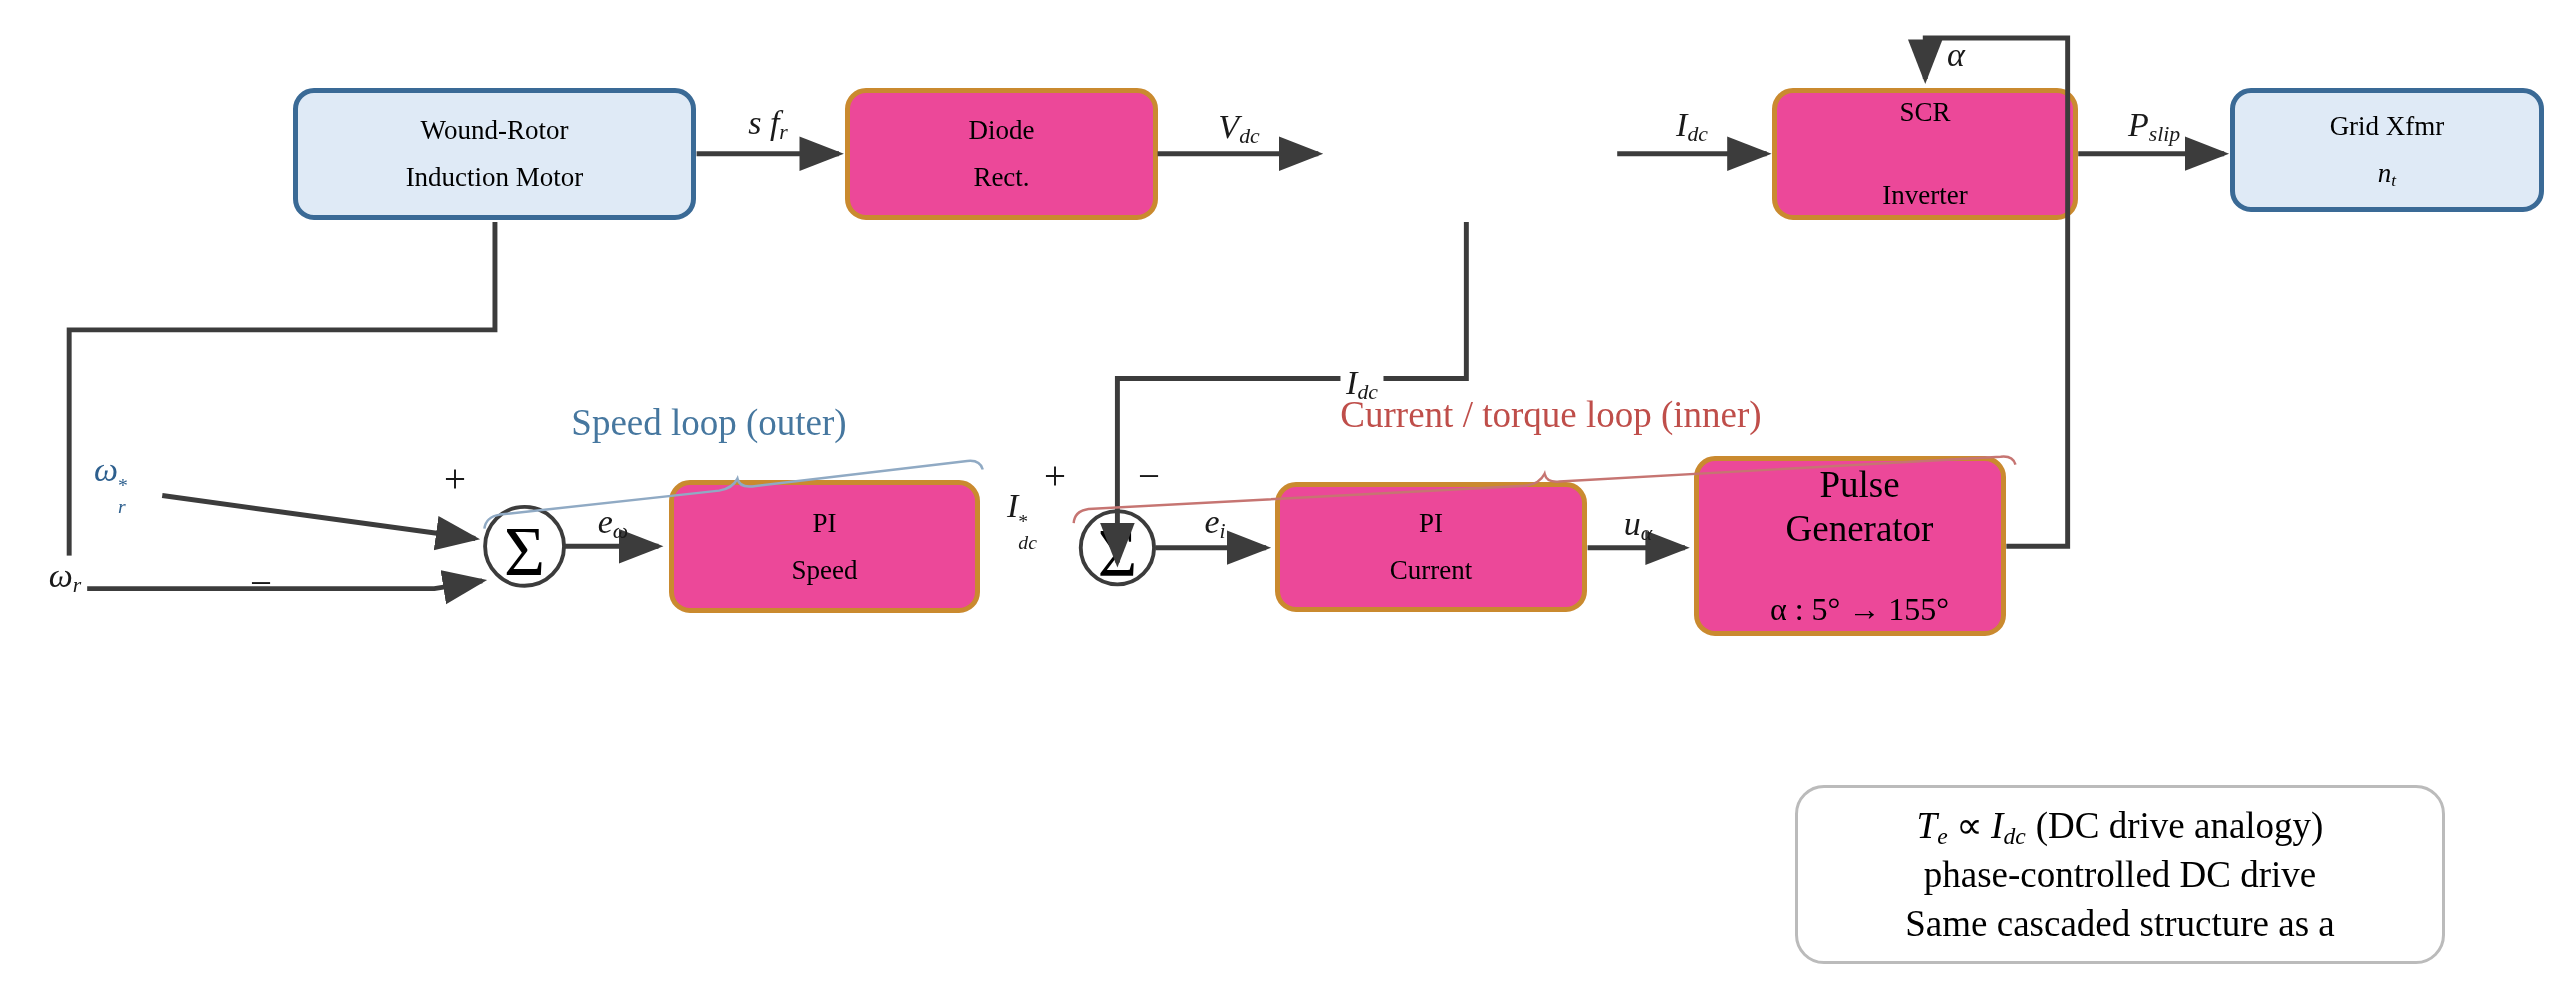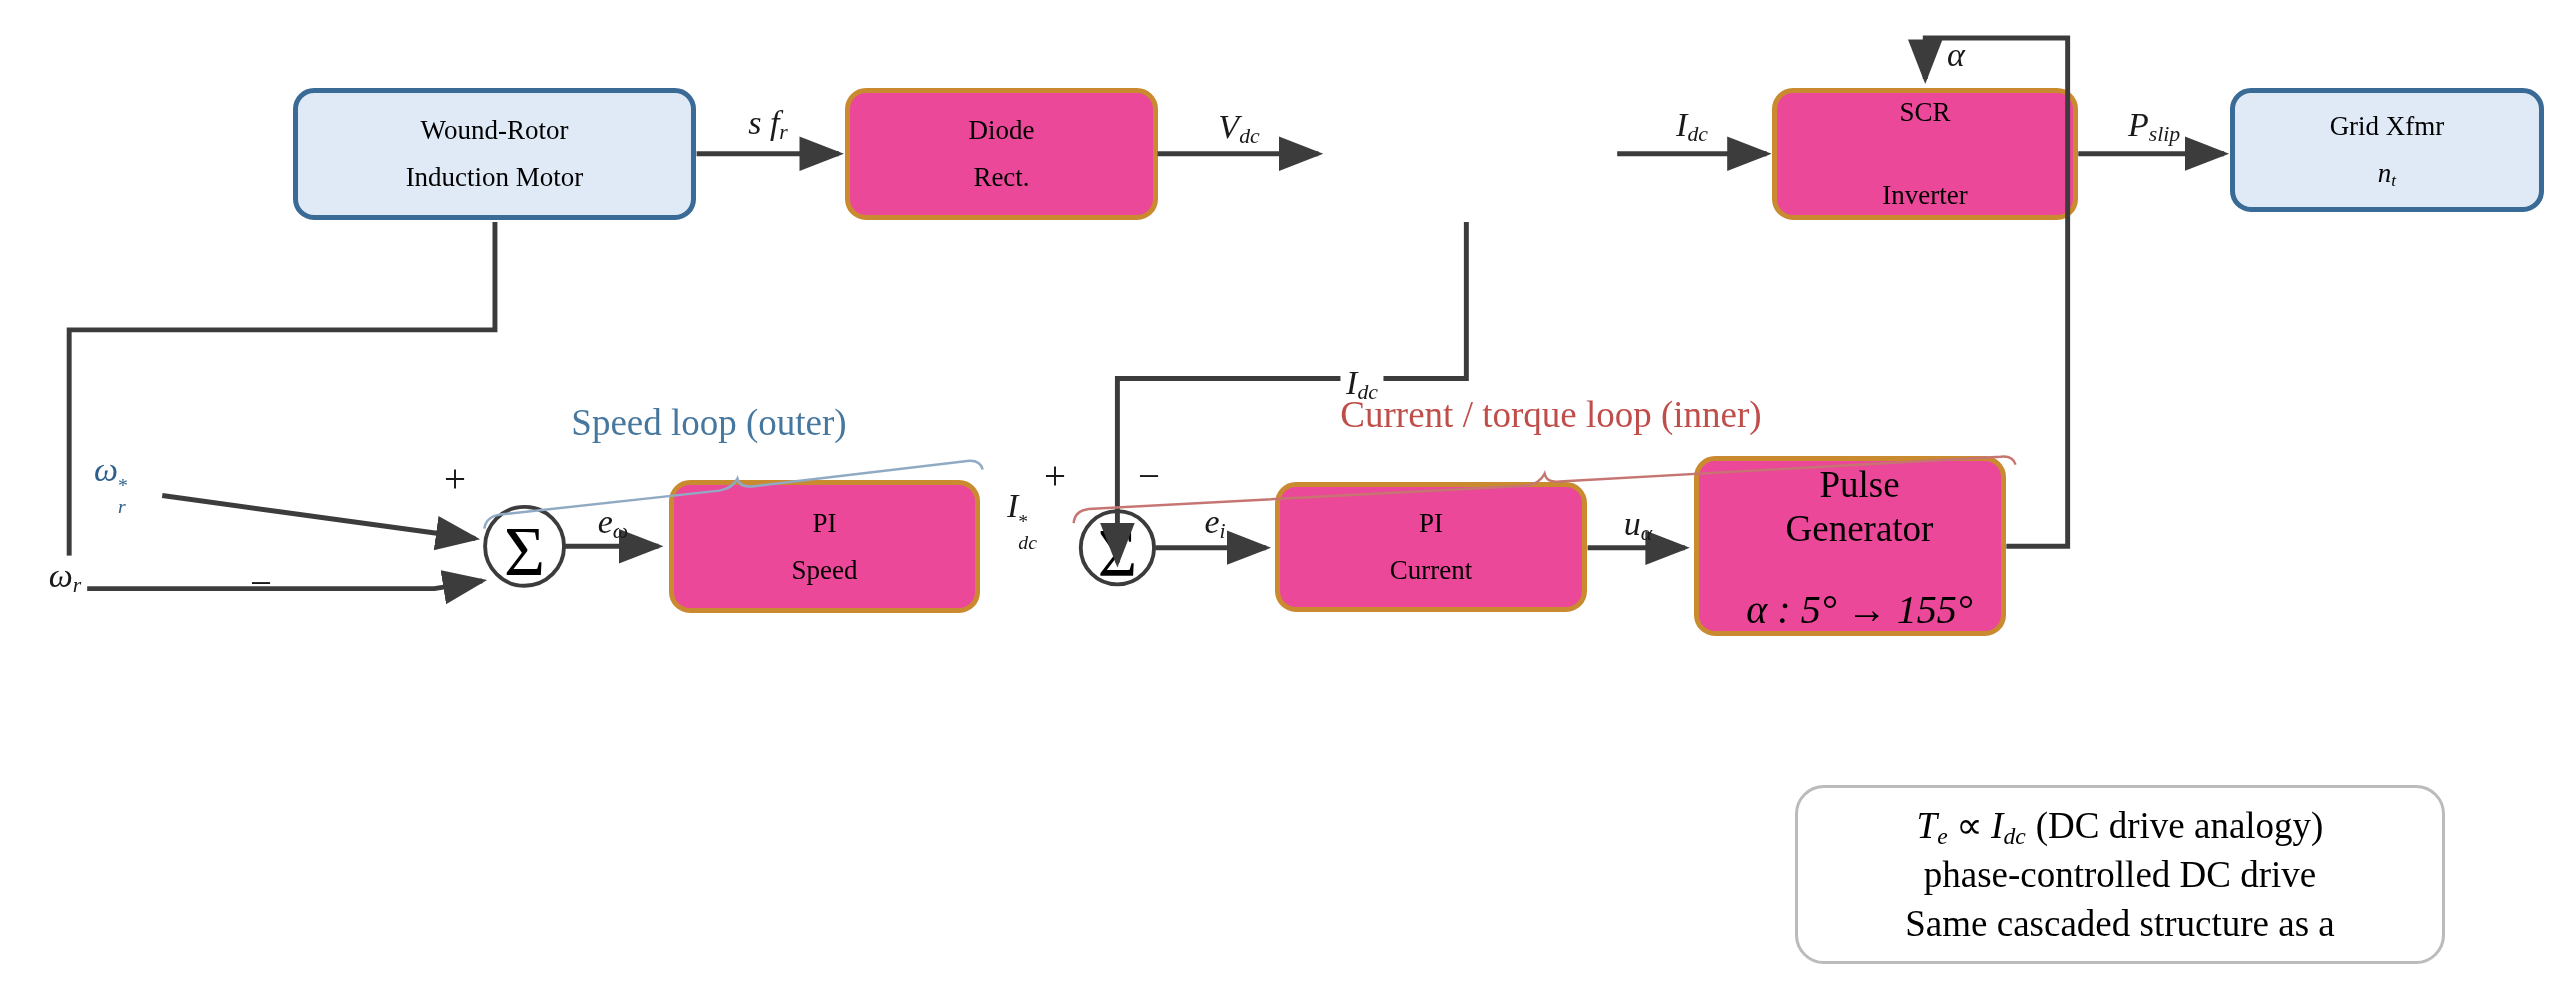--- a/index.html
+++ b/index.html
@@ -17,21 +17,21 @@
        font-size:34px;font-style:italic;color:#1a1a1a;}
   .lab.bg{background:#ffffff;padding:1.4px 5.6px;}
   .lab.sign{font-size:39px;font-style:normal;}
   .lab.loop-blue{font-style:normal;font-size:37px;color:#46779f;}
   .lab.loop-red{font-style:normal;font-size:37px;color:#bf4e4a;}
   .lab.refblue{color:#2d5f8e;}
   sub{font-size:.64em;font-style:italic;vertical-align:-0.25em;line-height:0;}
   .ss{display:inline-flex;flex-direction:column;align-items:flex-start;
       font-size:.58em;line-height:1.05;vertical-align:-0.55em;font-style:italic;}
   .ss .t{font-style:normal;}
-  .mathline{font-style:italic;font-size:40px;line-height:41px;margin-top:38px;}
+  .mathline{font-size:32px;line-height:41px;margin-top:38px;}
   .note-rel{margin:0 8.5px;font-style:normal;}
   .note-tail{margin-left:10px;font-style:normal;}
 </style>
 </head>
 <body>
 
 <div class="stage">
 
   <div class="blk blue" style="left:293px;top:88px;width:403px;height:132px;">
     <span>Wound-Rotor</span>

